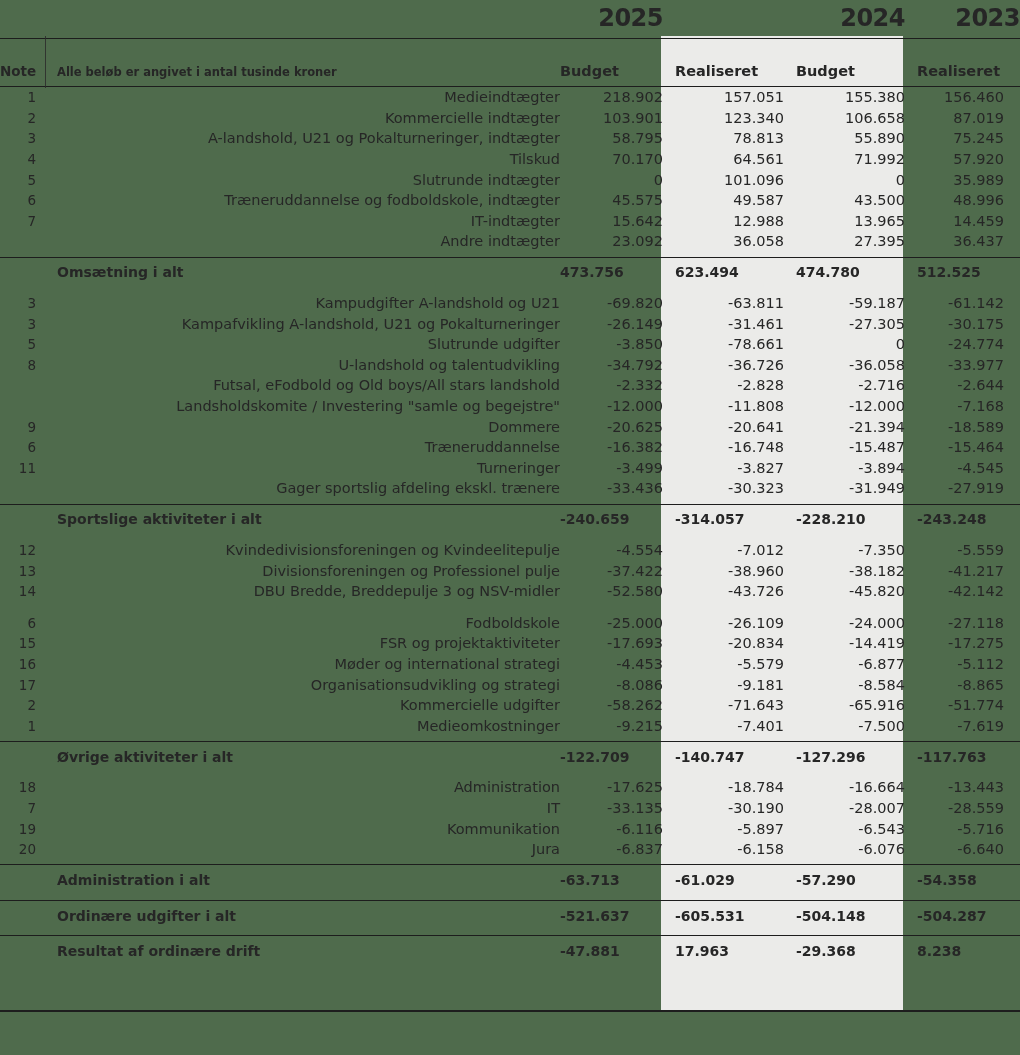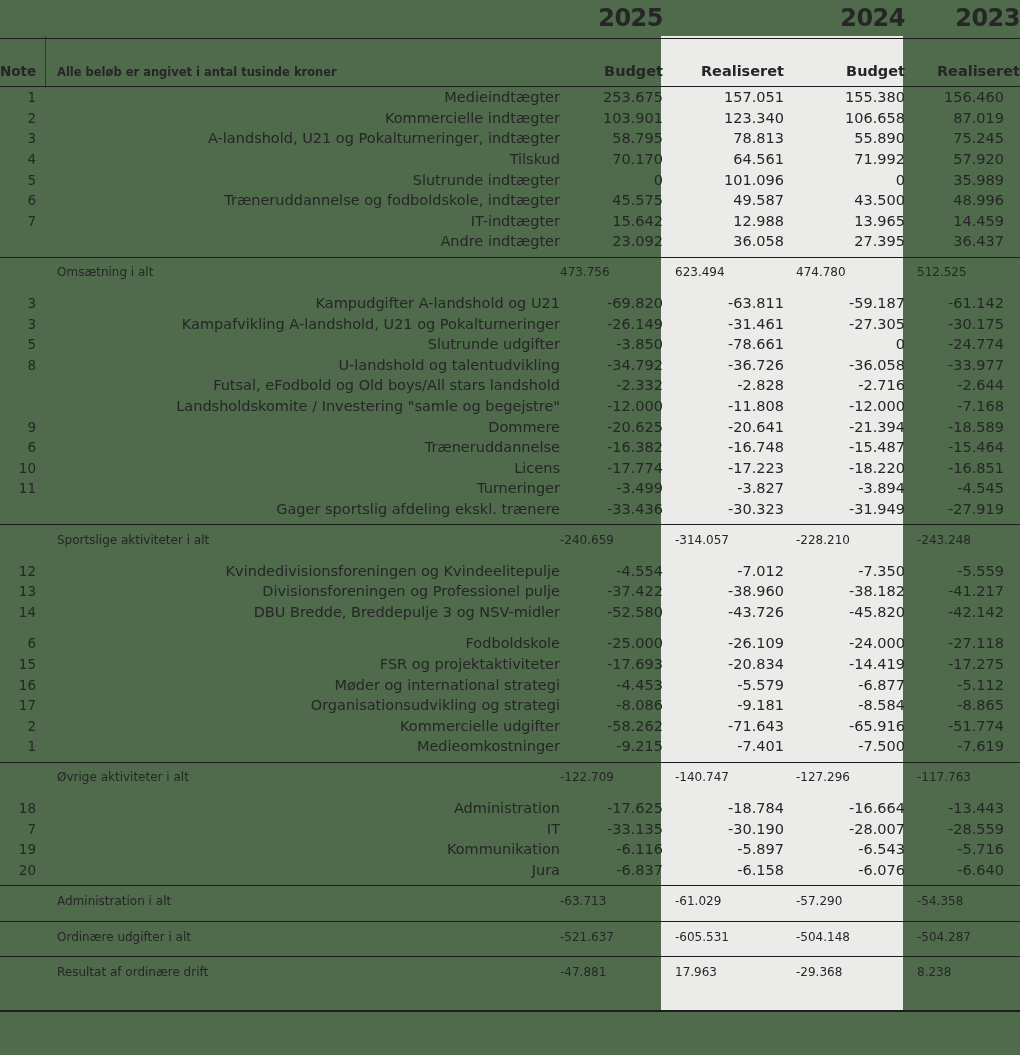--- a/index.html
+++ b/index.html
@@ -42,36 +42,36 @@
   tr.years td.y23{padding-right:0px;}
 
   
   tr.subhead td{
     height:40px;font-size:14.5px;font-weight:bold;
     border-top:1.6px solid #1d1d1d;border-bottom:1.6px solid #1d1d1d;
     vertical-align:bottom;padding-bottom:7px;
   }
   tr.subhead td.note{text-align:right;padding-right:9px;font-size:13.5px;}
   tr.subhead td.desc{text-align:left;padding-left:12px;font-weight:bold;font-size:11.5px;}
-  tr.subhead td.num{text-align:right;padding-right:12px;}
+  tr.subhead td.num{text-align:left;padding-right:12px;}
   tr.subhead td.num.last{padding-right:0px;}
 
   
   tr.data td{height:20.6px;font-size:14.5px;}
   tr.data td.note{text-align:right;padding-right:9px;font-size:13.5px;}
   tr.data td.desc{text-align:right;padding-left:12px;}
   tr.data td.num{text-align:right;padding-right:12px;}
   tr.data td.num.last{padding-right:16px;}
 
   
   tr.gap td{height:9px;}
 
   
   tr.total td{
-    height:29px;font-size:12px;font-weight:normal;
+    height:29px;font-size:14px;font-weight:bold;
     border-top:1.6px solid #1d1d1d;
   }
   tr.total td.note{text-align:right;padding-right:9px;}
   tr.total td.desc{text-align:left;padding-left:12px;}
   tr.total td.num{text-align:left;padding-right:12px;}
   tr.total td.num.last{padding-right:0px;}
 
   
   td.note, tr.subhead td.note{position:relative;}
 
@@ -114,21 +114,21 @@
         <td class="note">Note</td>
         <td class="desc">Alle beløb er angivet i antal tusinde kroner</td>
         <td class="num">Budget</td>
         <td class="num">Realiseret</td>
         <td class="num">Budget</td>
         <td class="num last">Realiseret</td>
       </tr>
     <tr class="data">
           <td class="note">1</td>
           <td class="desc">Medieindtægter</td>
-          <td class="num">253.675</td>
+          <td class="num">218.902</td>
           <td class="num">157.051</td>
           <td class="num">155.380</td>
           <td class="num last">156.460</td>
         </tr>
         <tr class="data">
           <td class="note">2</td>
           <td class="desc">Kommercielle indtægter</td>
           <td class="num">103.901</td>
           <td class="num">123.340</td>
           <td class="num">106.658</td>
@@ -264,28 +264,20 @@
         </tr>
         <tr class="data">
           <td class="note">6</td>
           <td class="desc">Træneruddannelse</td>
           <td class="num">-16.382</td>
           <td class="num">-16.748</td>
           <td class="num">-15.487</td>
           <td class="num last">-15.464</td>
         </tr>
         <tr class="data">
-          <td class="note">10</td>
-          <td class="desc">Licens</td>
-          <td class="num">-17.774</td>
-          <td class="num">-17.223</td>
-          <td class="num">-18.220</td>
-          <td class="num last">-16.851</td>
-        </tr>
-        <tr class="data">
           <td class="note">11</td>
           <td class="desc">Turneringer</td>
           <td class="num">-3.499</td>
           <td class="num">-3.827</td>
           <td class="num">-3.894</td>
           <td class="num last">-4.545</td>
         </tr>
         <tr class="data">
           <td class="note"></td>
           <td class="desc">Gager sportslig afdeling ekskl. trænere</td>

